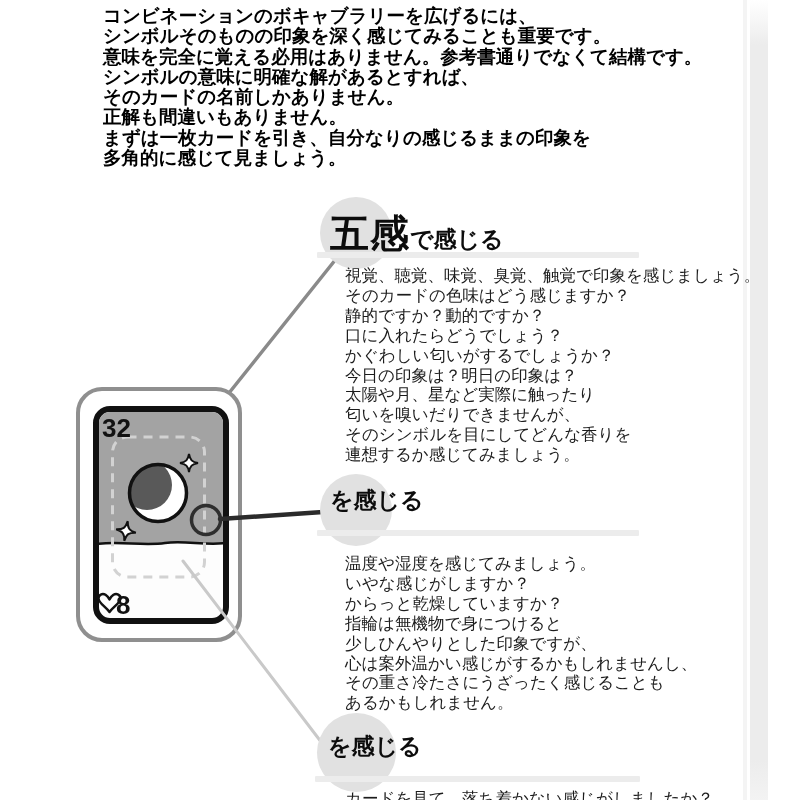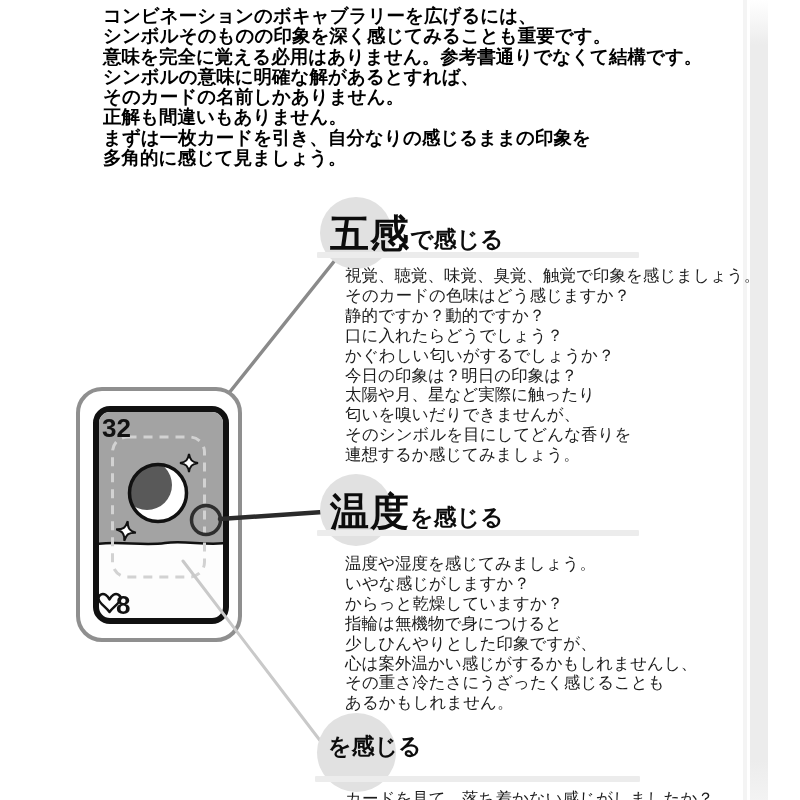--- a/index.html
+++ b/index.html
@@ -98,21 +98,20 @@
 <div class="abs sec-underline" style="left:317px;top:252px;width:322px;"></div>
 <div class="abs sec-heading" style="left:330px;top:207px;">
   <span class="big">五感</span>
     <span class="small">で感じる</span>
 </div>
 <div class="abs sec-body" style="left:345px;top:266px;">視覚、聴覚、味覚、臭覚、触覚で印象を感じましょう。<br>そのカードの色味はどう感じますか？<br>静的ですか？動的ですか？<br>口に入れたらどうでしょう？<br>かぐわしい匂いがするでしょうか？<br>今日の印象は？明日の印象は？<br>太陽や月、星など実際に触ったり<br>匂いを嗅いだりできませんが、<br>そのシンボルを目にしてどんな香りを<br>連想するか感じてみましょう。</div>
 
 <div class="abs sec-circle" style="left:320px;top:474px;"></div>
 <div class="abs sec-underline" style="left:317px;top:530px;width:322px;"></div>
 <div class="abs sec-heading" style="left:330px;top:485px;">
-  <span class="big">温度</span>
     <span class="small">を感じる</span>
 </div>
 <div class="abs sec-body" style="left:345px;top:554px;">温度や湿度を感じてみましょう。<br>いやな感じがしますか？<br>からっと乾燥していますか？<br>指輪は無機物で身につけると<br>少しひんやりとした印象ですが、<br>心は案外温かい感じがするかもしれませんし、<br>その重さ冷たさにうざったく感じることも<br>あるかもしれません。</div>
 
 <div class="abs sec-circle" style="left:317px;top:713px;width:79px;height:79px;"></div>
 <div class="abs sec-underline" style="left:315px;top:776px;width:325px;"></div>
 <div class="abs sec-heading" style="left:328px;top:731px;">
     <span class="small">を感じる</span>
 </div>
 <div class="abs sec-body" style="left:345px;top:789px;">カードを見て、落ち着かない感じがしましたか？</div>

